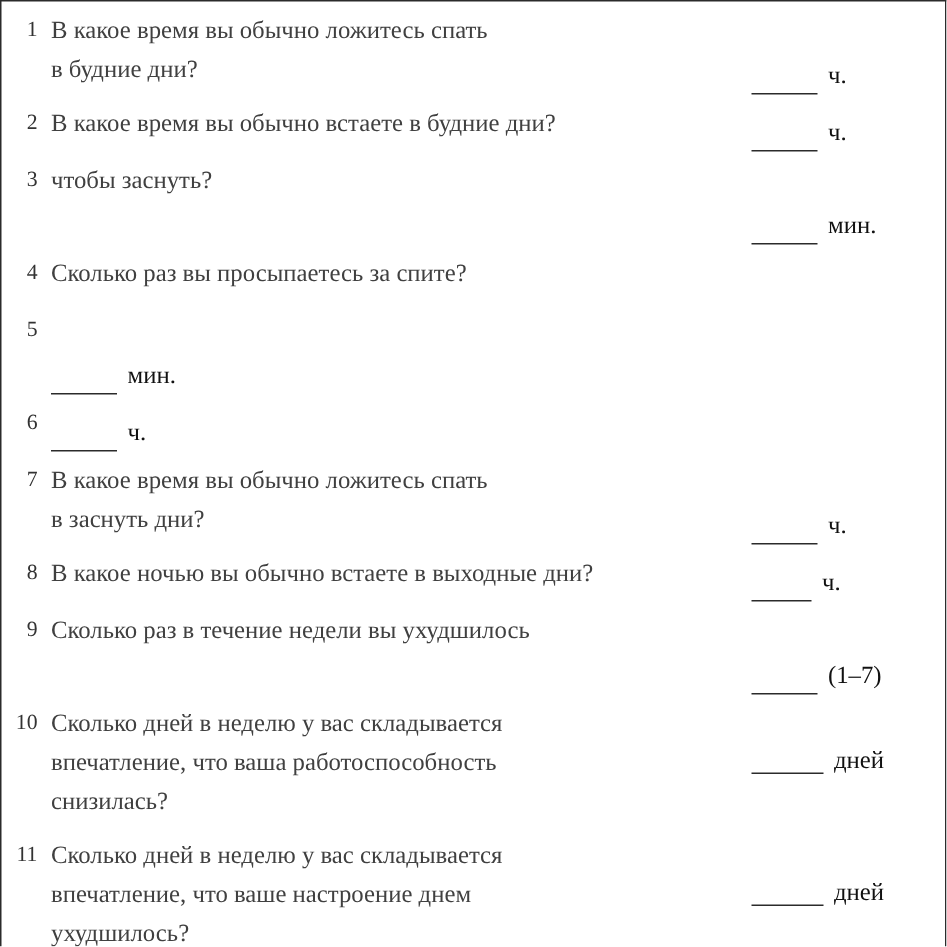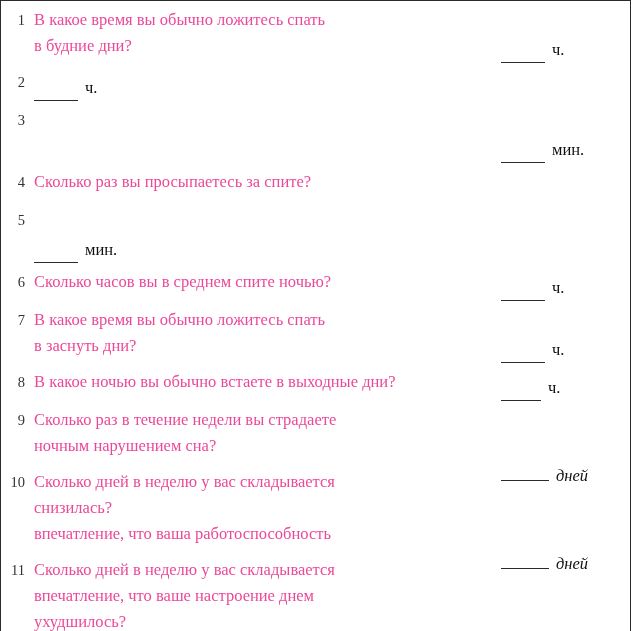--- a/index.html
+++ b/index.html
@@ -59,21 +59,21 @@
     box-sizing: border-box;
     font-size: 14.5px;
     line-height: 26px;
     color: #333;
     font-family: "Liberation Serif", serif;
   }
   .q {
     flex: 1 1 auto;
     font-size: 16.5px;
     line-height: 26px;
-    color: #ec4899;
+    color: #404040;
     padding-right: 8px;
     font-family: "Liberation Serif", serif;
   }
   .q .line2 { display: block; }
   .ans {
     flex: 0 0 auto;
     width: 118px;
     display: flex;
     align-items: flex-end;
     justify-content: flex-start;
@@ -96,21 +96,21 @@
   .row.h1 { height: 38px; }
   .row.h2 { height: 62px; }
   .row.h3 { height: 88px; }
 
   .row.h1 .num, .row.h1 .q { padding-top: 6px; }
   .row.h2 .num, .row.h2 .q { padding-top: 6px; }
   .row.h3 .num, .row.h3 .q { padding-top: 6px; }
 
   .row.h1 .ans { height: 38px; padding-bottom: 8px; align-items: flex-end; }
   .row.h2 .ans { height: 62px; padding-bottom: 8px; align-items: flex-end; }
-  .row.h3 .ans { height: 88px; padding-bottom: 34px; align-items: flex-start; font-style: italic; }
+  .row.h3 .ans { height: 88px; padding-bottom: 34px; align-items: center; }
 </style>
 </head>
 <body>
 
 <div class="sheet">
   <div class="rule top"></div>
   <div class="vline left"></div>
   <div class="vline right"></div>
 
   <div class="rows">
@@ -122,29 +122,33 @@
         <span class="line2">в будние дни?</span>
       </div>
       <div class="ans">
         <span class="blank" style="width:44px"></span>
         <span class="unit">ч.</span>
       </div>
     </div>
 
     <div class="row h1">
       <div class="num">2</div>
+      <div class="q">
+        <span class="line1">В какое время вы обычно встаете в будние дни?</span>
+      </div>
       <div class="ans">
         <span class="blank" style="width:44px"></span>
         <span class="unit">ч.</span>
       </div>
     </div>
 
     <div class="row h2">
       <div class="num">3</div>
       <div class="q">
+        <span class="line2">чтобы заснуть?</span>
       </div>
       <div class="ans">
         <span class="blank" style="width:44px"></span>
         <span class="unit">мин.</span>
       </div>
     </div>
 
     <div class="row h1">
       <div class="num">4</div>
       <div class="q">
@@ -155,23 +159,20 @@
     <div class="row h2">
       <div class="num">5</div>
       <div class="ans">
         <span class="blank" style="width:44px"></span>
         <span class="unit">мин.</span>
       </div>
     </div>
 
     <div class="row h1">
       <div class="num">6</div>
-      <div class="q">
-        <span class="line1">Сколько часов вы в среднем спите ночью?</span>
-      </div>
       <div class="ans">
         <span class="blank" style="width:44px"></span>
         <span class="unit">ч.</span>
       </div>
     </div>
 
     <div class="row h2">
       <div class="num">7</div>
       <div class="q">
         <span class="line1">В какое время вы обычно ложитесь спать</span>
@@ -190,31 +191,34 @@
       </div>
       <div class="ans">
         <span class="blank" style="width:40px"></span>
         <span class="unit">ч.</span>
       </div>
     </div>
 
     <div class="row h2">
       <div class="num">9</div>
       <div class="q">
-        <span class="line1">Сколько раз в течение недели вы страдаете</span>
-        <span class="line2">ночным нарушением сна?</span>
+        <span class="line1">Сколько раз в течение недели вы ухудшилось</span>
+      </div>
+      <div class="ans">
+        <span class="blank" style="width:44px"></span>
+        <span class="unit">(1–7)</span>
       </div>
     </div>
 
     <div class="row h3">
       <div class="num">10</div>
       <div class="q">
         <span class="line1">Сколько дней в неделю у вас складывается</span>
+        <span class="line2">впечатление, что ваша работоспособность</span>
         <span class="line2">снизилась?</span>
-        <span class="line2">впечатление, что ваша работоспособность</span>
       </div>
       <div class="ans">
         <span class="blank" style="width:48px"></span>
         <span class="unit">дней</span>
       </div>
     </div>
 
     <div class="row h3">
       <div class="num">11</div>
       <div class="q">

